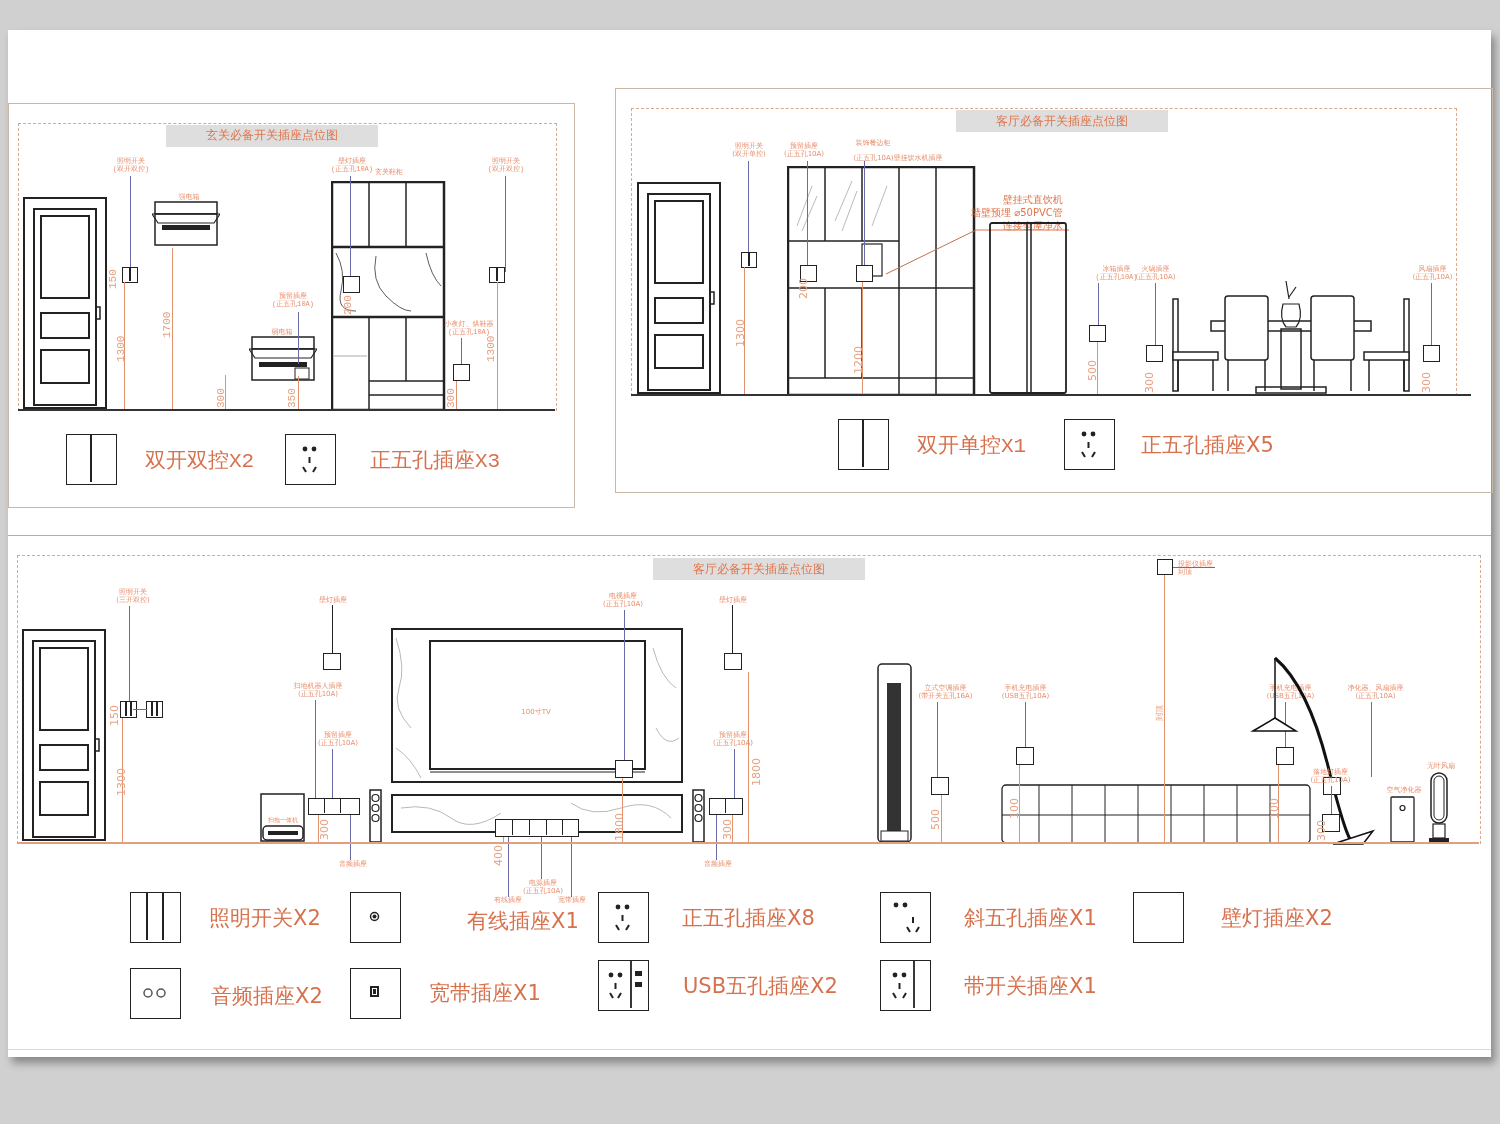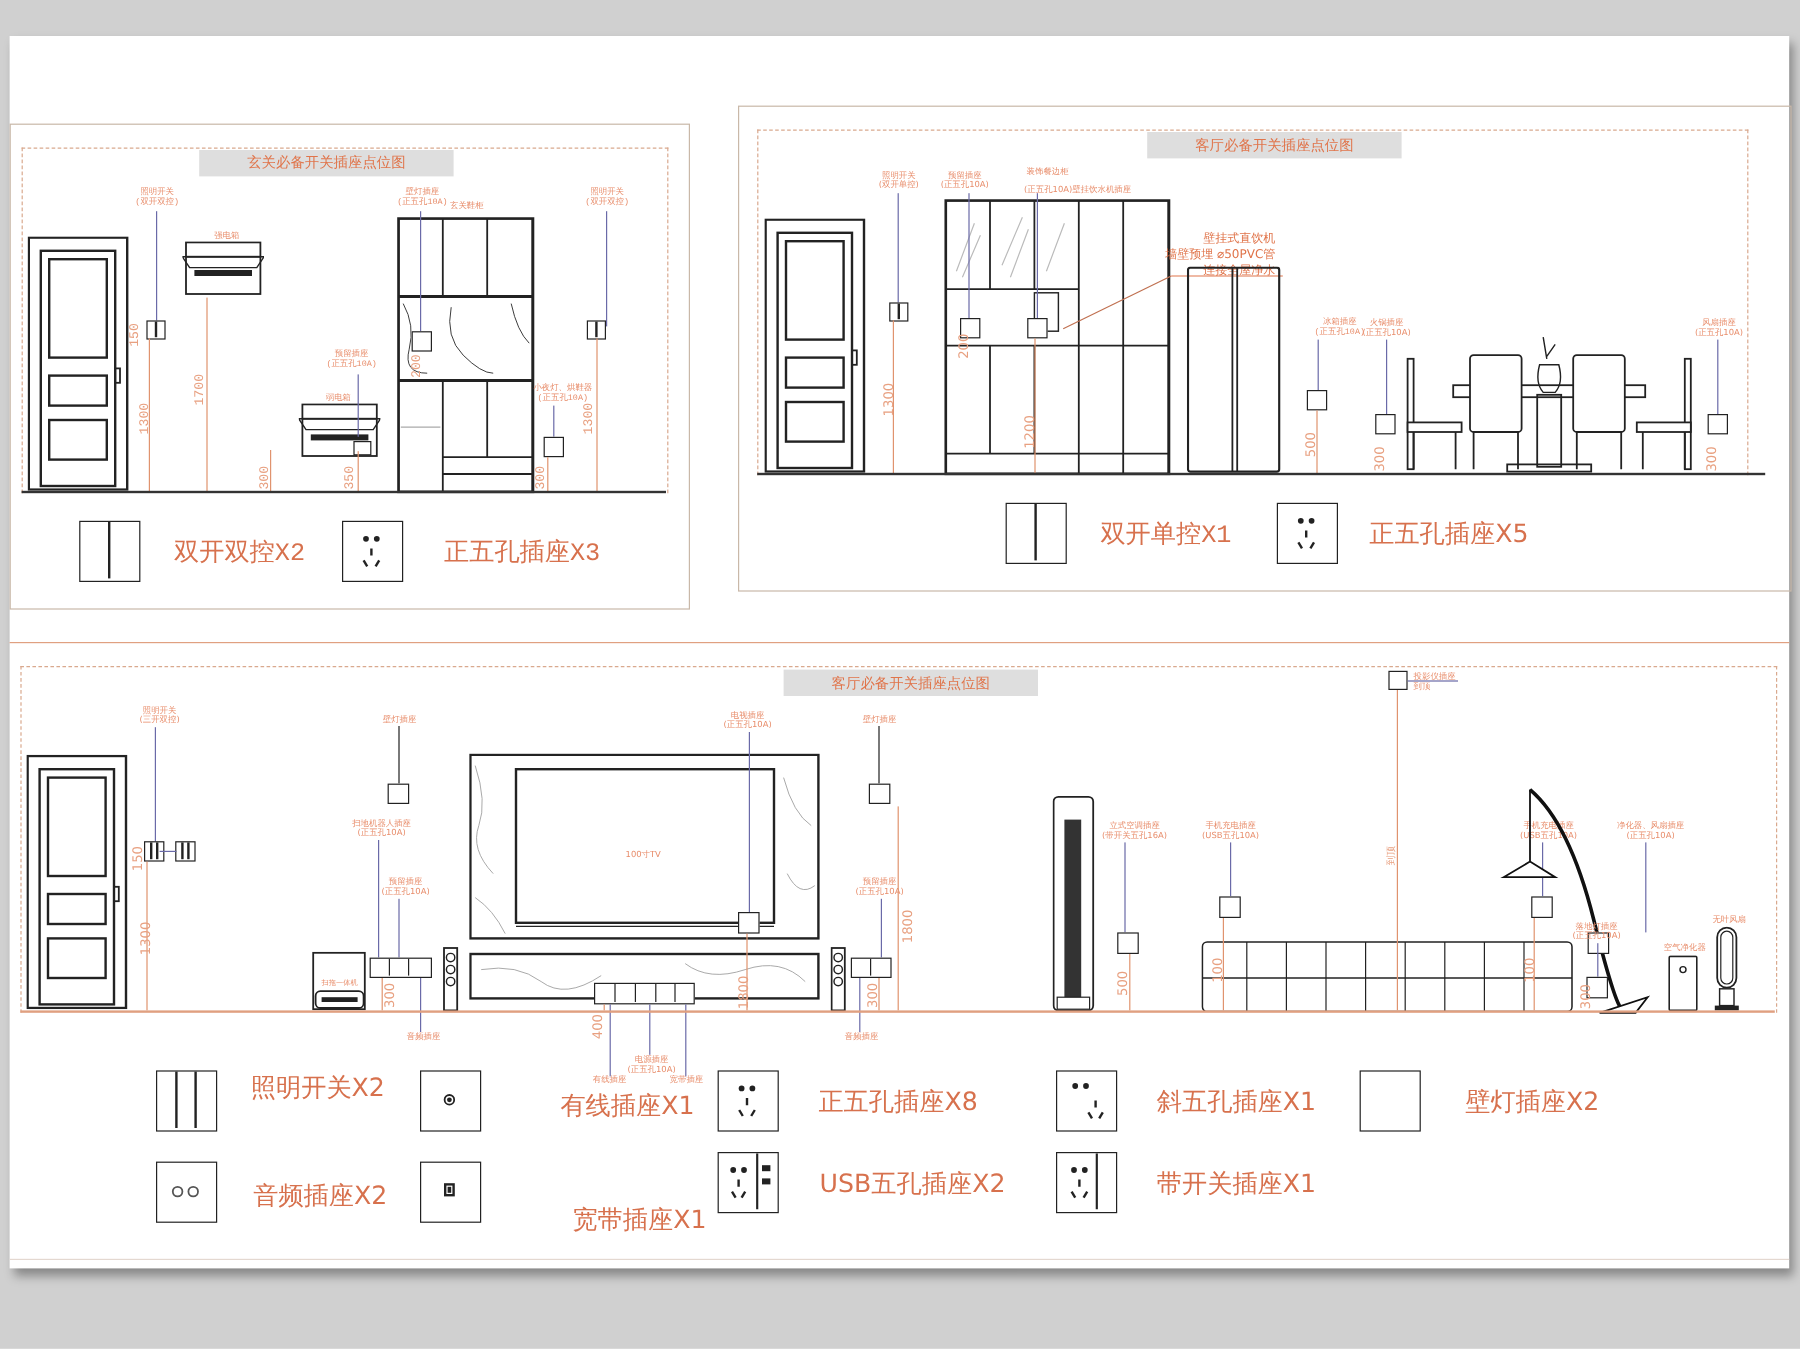--- a/index.html
+++ b/index.html
@@ -492,21 +492,21 @@
       <rect x="5" y="52" width="12" height="14" fill="#fff" stroke="#222" stroke-width="1.2"></rect>
       <rect x="1" y="66" width="20" height="4" fill="#222"></rect>
     </svg>
 
     <div class="floor" style="left:9px;top:306px;width:1462px;background:#e0a080;"></div>
 
     <div class="leg-icon" style="left:122px;top:356px;width:51px;height:51px;">
         <div style="position:absolute;left:15px;top:0;width:1.8px;height:47px;background:#222"></div>
         <div style="position:absolute;left:31px;top:0;width:1.8px;height:47px;background:#222"></div>
       </div>
-    <div class="leg-text" style="left:201px;top:356px;">照明开关X2</div>
+    <div class="leg-text" style="left:201px;top:368px;">照明开关X2</div>
 
     <div class="leg-icon" style="left:342px;top:356px;width:51px;height:51px;">
       <svg width="47" height="47">
           <circle cx="23.5" cy="23.5" r="4" fill="none" stroke="#222" stroke-width="1.5"></circle>
           <circle cx="23.5" cy="23.5" r="2" fill="#222"></circle>
         </svg>
     </div>
     <div class="leg-text" style="left:422px;top:371px;margin-left:37px;">有线插座X1</div>
 
     <div class="leg-icon" style="left:590px;top:356px;width:51px;height:51px;">
@@ -541,21 +541,21 @@
         </svg>
     </div>
     <div class="leg-text" style="left:203px;top:446px;">音频插座X2</div>
 
     <div class="leg-icon" style="left:342px;top:432px;width:51px;height:51px;">
       <svg width="47" height="47">
           <rect x="20" y="18" width="7" height="9" fill="none" stroke="#222" stroke-width="2"></rect>
           <rect x="22" y="20" width="3" height="5" fill="#222"></rect>
         </svg>
     </div>
-    <div class="leg-text" style="left:421px;top:466px;margin-left:48px;">宽带插座X1</div>
+    <div class="leg-text" style="left:421px;top:443px;">宽带插座X1</div>
 
     <div class="leg-icon" style="left:590px;top:424px;width:51px;height:51px;">
       <svg width="47" height="47">
           <circle cx="12" cy="14" r="2.4" fill="#222"></circle>
           <circle cx="21" cy="14" r="2.4" fill="#222"></circle>
           <line x1="16.5" y1="22" x2="16.5" y2="28" stroke="#222" stroke-width="2"></line>
           <line x1="11" y1="32" x2="14" y2="37" stroke="#222" stroke-width="2"></line>
           <line x1="22" y1="32" x2="19" y2="37" stroke="#222" stroke-width="2"></line>
           <line x1="32" y1="0" x2="32" y2="47" stroke="#222" stroke-width="1.8"></line>
           <rect x="36" y="10" width="7" height="5" fill="#222"></rect>

